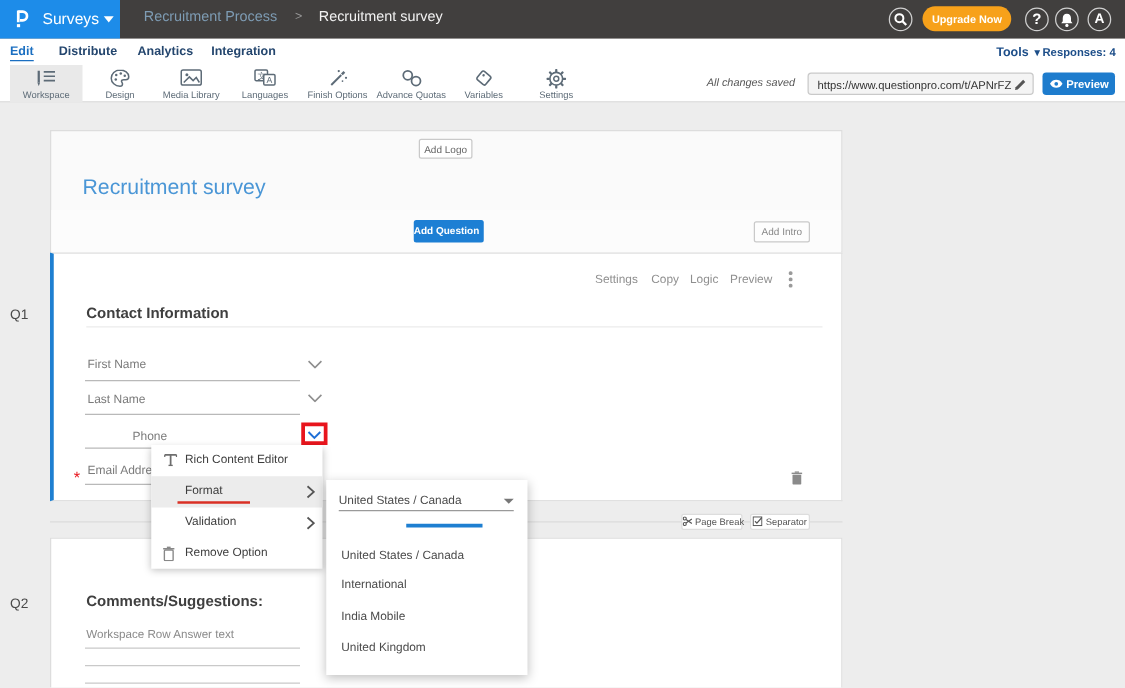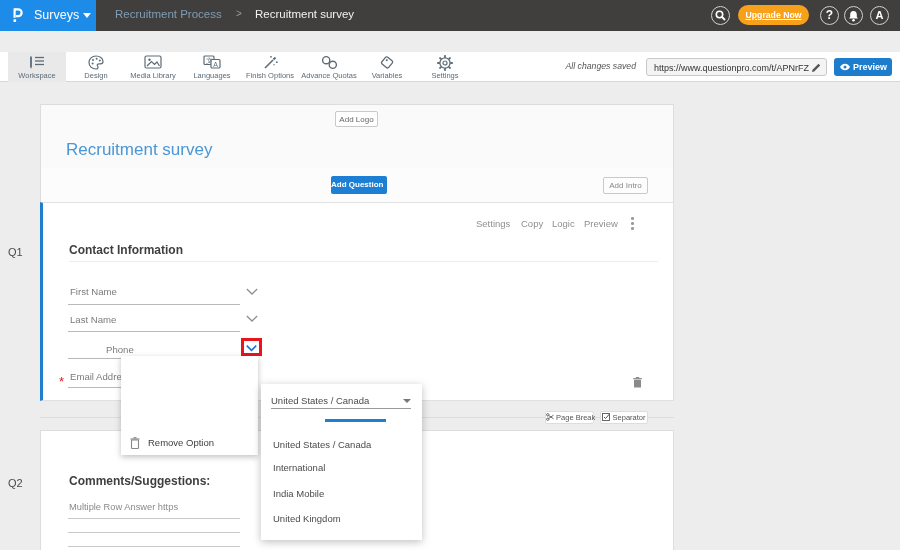--- a/index.html
+++ b/index.html
@@ -9,21 +9,21 @@
 
 
 #topbar { position:absolute; left:0; top:0; width:900px; height:31px; background:#413f3e; }
 #logoblock { position:absolute; left:0; top:0; width:96px; height:31px; background:#1d8ce9; }
 #surveys { position:absolute; left:34px; top:8px; color:#fff; font-size:12.5px; }
 #logocaret { position:absolute; left:83px; top:13px; width:0; height:0; border-left:4.5px solid transparent; border-right:4.5px solid transparent; border-top:5.5px solid #fff; }
 #crumb1 { position:absolute; left:115px; top:8px; font-size:11.5px; color:#7e9cb4;text-align:right; }
 #crumbsep { position:absolute; left:236px; top:8px; font-size:10px; color:#9a9a9a; }
 #crumb2 { position:absolute; left:255px; top:8px; font-size:11.5px; color:#f2f2f2; }
 .circbtn { position:absolute; top:6px; width:19px; height:19px; border:1.4px solid #d0d0d0; border-radius:50%; color:#fff; text-align:center; }
-#upgrade { position:absolute; left:738px; top:5px; width:71px; height:20px; background:#f7a11a; border-radius:10px; color:#fff; font-size:8.7px; font-weight:bold; text-align:center; line-height:20px;text-decoration:underline; }
+#upgrade { position:absolute; left:738px; top:5px; width:71px; height:20px; background:#f7a11a; border-radius:10px; color:#fff; font-size:8.7px; font-weight:bold; text-align:center; line-height:20px; }
 
 
 #tabbar { position:absolute; left:0; top:31px; width:900px; height:21px; background:#fff; }
 .tab { position:absolute; top:5px; font-size:10px; font-weight:bold; color:#24466e; }
 #tab-edit { left:8px; color:#1b6fc1; border-bottom:1.5px solid #1b6fc1; padding-bottom:1px; }
 #tools { position:absolute; left:797px; top:6px; font-size:10px; font-weight:bold; color:#1d4e89; white-space:nowrap; }
 #responses { position:absolute; left:834px; top:6px; font-size:9px; font-weight:bold; color:#1d4e89; white-space:nowrap; }
 
 
 #toolbar { position:absolute; left:0; top:52px; width:900px; height:30px; background:#fff; border-bottom:1px solid #d8d8d8; }
@@ -110,20 +110,28 @@
     <div class="circbtn" style="left:820px; font-size:12px; font-weight:bold; line-height:17px;">?</div>
     <div class="circbtn" style="left:844px;">
       <svg width="11" height="12" viewBox="0 0 11 12" style="margin-top:2.5px">
         <path d="M5.5 1 C3.3 1 2.2 2.6 2.2 4.5 L2.2 7 L1 8.6 L10 8.6 L8.8 7 L8.8 4.5 C8.8 2.6 7.7 1 5.5 1 Z" fill="#fff"></path>
         <circle cx="5.5" cy="10.3" r="1.3" fill="#fff"></circle>
       </svg>
     </div>
     <div class="circbtn" style="left:870px; font-size:11px; font-weight:bold; line-height:17px;">A</div>
   </div>
 
+  <div id="tabbar">
+    <div class="tab" id="tab-edit">Edit</div>
+    <div class="tab" style="left:47px;">Distribute</div>
+    <div class="tab" style="left:110px;">Analytics</div>
+    <div class="tab" style="left:169px;">Integration</div>
+    <div id="tools">Tools <span style="font-size:8px;">▼</span></div>
+    <div id="responses">Responses: 4</div>
+  </div>
 
   <div id="toolbar">
     <div class="tool" id="tool0" style="left:8px;">
         <div class="ticon"><svg width="20" height="15" viewBox="0 0 20 15">
             <line x1="4" y1="1.5" x2="4" y2="11" stroke="#5d6b77" stroke-width="1.8"></line>
             <path d="M4 14 L2.9 11 L5.1 11 Z" fill="#5d6b77"></path>
             <line x1="8" y1="2.5" x2="17" y2="2.5" stroke="#5d6b77" stroke-width="1.3"></line>
             <line x1="8" y1="6" x2="17" y2="6" stroke="#5d6b77" stroke-width="1.3"></line>
             <line x1="8" y1="9.5" x2="17" y2="9.5" stroke="#5d6b77" stroke-width="1.3"></line>
           </svg></div>
@@ -269,26 +277,49 @@
         <line x1="2.8" y1="5.4" x2="7.5" y2="2.2" stroke="#555" stroke-width="0.9"></line>
       </svg> Page Break</div>
   <div class="pbtn" id="separator"><svg width="8" height="8" viewBox="0 0 8 8" style="vertical-align:-1px">
         <rect x="0.5" y="0.5" width="7" height="7" fill="none" stroke="#555" stroke-width="0.9"></rect>
         <path d="M2 4 L3.5 5.5 L7.5 1" fill="none" stroke="#555" stroke-width="1"></path>
       </svg> Separator</div>
 
   <div id="q2card"></div>
   <div id="q2label">Q2</div>
   <div id="q2head">Comments/Suggestions:</div>
-  <div id="q2ph">Multiple Row Answer https</div>
+  <div id="q2ph">Workspace Row Answer text</div>
   <div class="q2line" style="top:518px;"></div>
   <div class="q2line" style="top:532px;"></div>
   <div class="q2line" style="top:546px;"></div>
 
   <div id="menu1">
+    <div class="m1row" style="top:0;">
+      <svg style="position:absolute;left:10px;top:7px" width="11" height="10" viewBox="0 0 11 10">
+          <line x1="0.8" y1="0.8" x2="10.2" y2="0.8" stroke="#6e6e6e" stroke-width="1.4"></line>
+          <line x1="5.5" y1="0.8" x2="5.5" y2="9" stroke="#6e6e6e" stroke-width="1.4"></line>
+          <line x1="3.8" y1="9.3" x2="7.2" y2="9.3" stroke="#6e6e6e" stroke-width="1.2"></line>
+          <line x1="0.8" y1="0.8" x2="0.8" y2="2.5" stroke="#6e6e6e" stroke-width="1"></line>
+          <line x1="10.2" y1="0.8" x2="10.2" y2="2.5" stroke="#6e6e6e" stroke-width="1"></line>
+        </svg>
+      <div class="m1text">Rich Content Editor</div>
+    </div>
+    <div class="m1row" id="fmtrow" style="top:25px;">
+      <div class="m1text">Format</div>
+      <div id="redline"></div>
+      <svg class="m1arrow" style="position:absolute;" width="7" height="11" viewBox="0 0 7 11">
+          <path d="M1 1 L6 5.5 L1 10" fill="none" stroke="#555" stroke-width="1.4"></path>
+        </svg>
+    </div>
+    <div class="m1row" style="top:50px;">
+      <div class="m1text">Validation</div>
+      <svg class="m1arrow" style="position:absolute;" width="7" height="11" viewBox="0 0 7 11">
+          <path d="M1 1 L6 5.5 L1 10" fill="none" stroke="#555" stroke-width="1.4"></path>
+        </svg>
+    </div>
     <div class="m1row" style="top:75px;">
       <svg style="position:absolute;left:9px;top:6px" width="10" height="12" viewBox="0 0 10 12">
           <rect x="1.5" y="3" width="7" height="8.5" rx="0.8" fill="none" stroke="#888" stroke-width="1.1"></rect>
           <line x1="0.5" y1="2" x2="9.5" y2="2" stroke="#888" stroke-width="1.2"></line>
           <line x1="3.5" y1="0.7" x2="6.5" y2="0.7" stroke="#888" stroke-width="1.2"></line>
         </svg>
       <div class="m1text">Remove Option</div>
     </div>
   </div>
 

